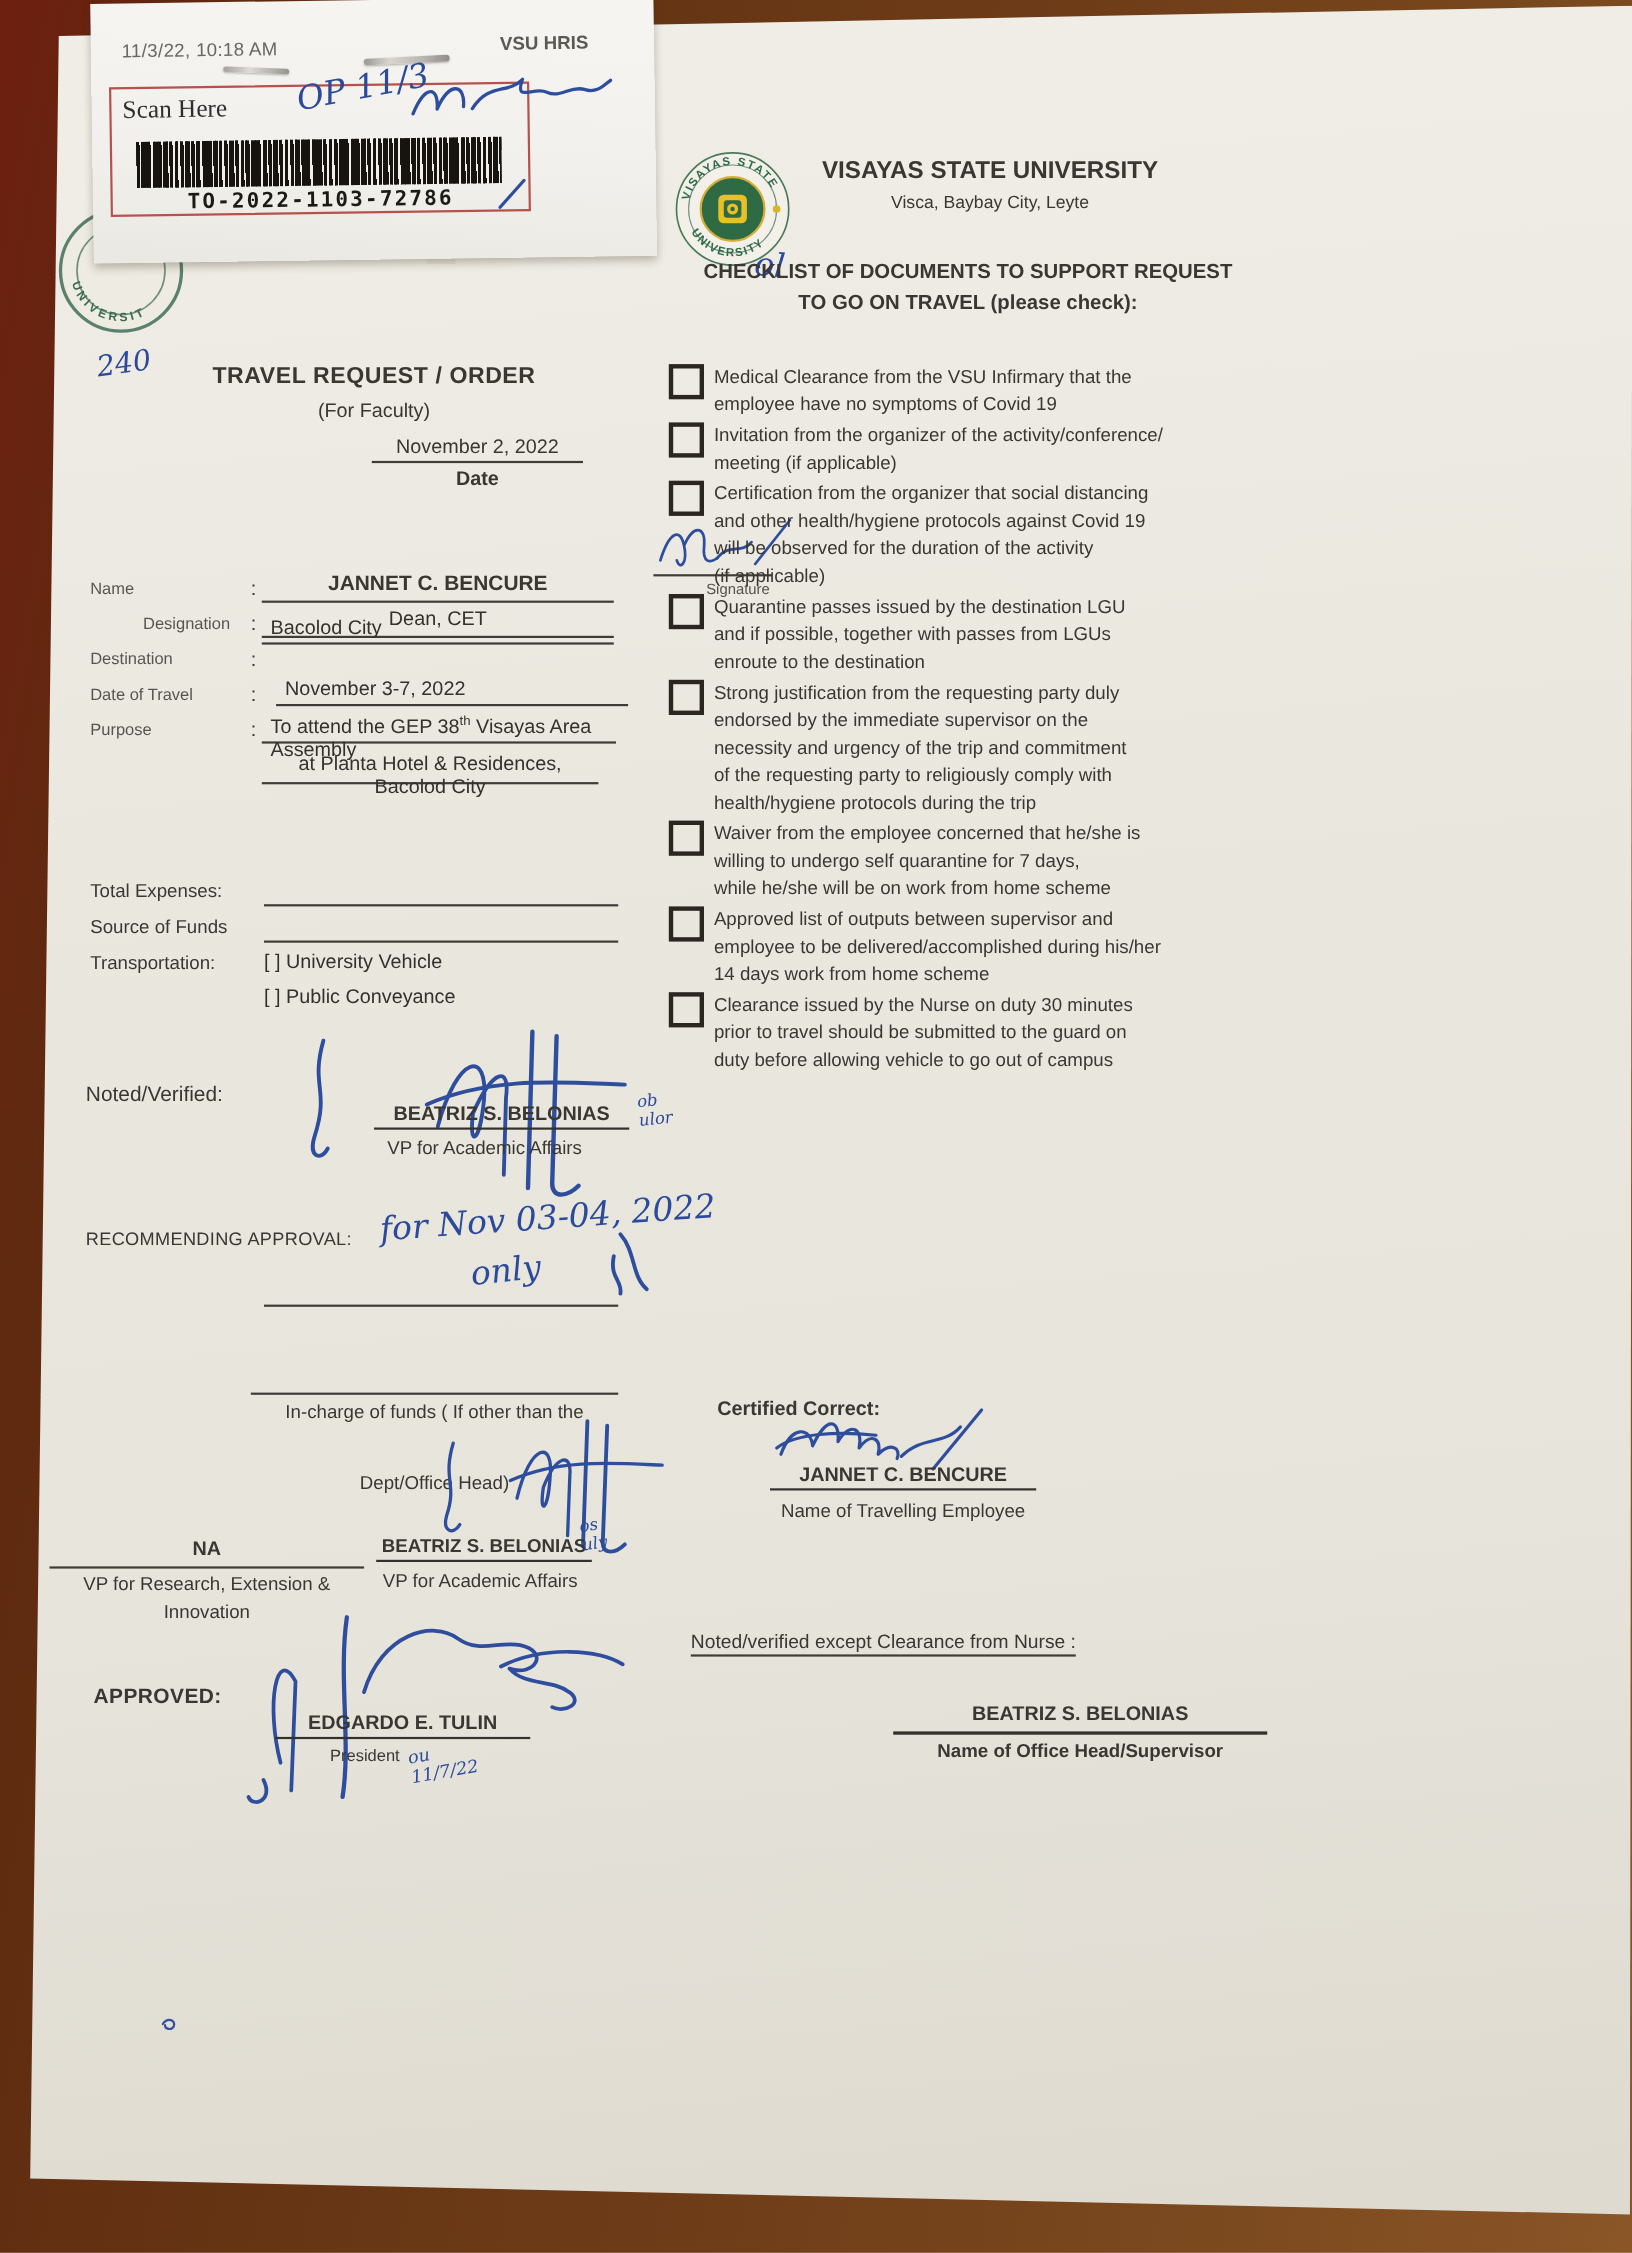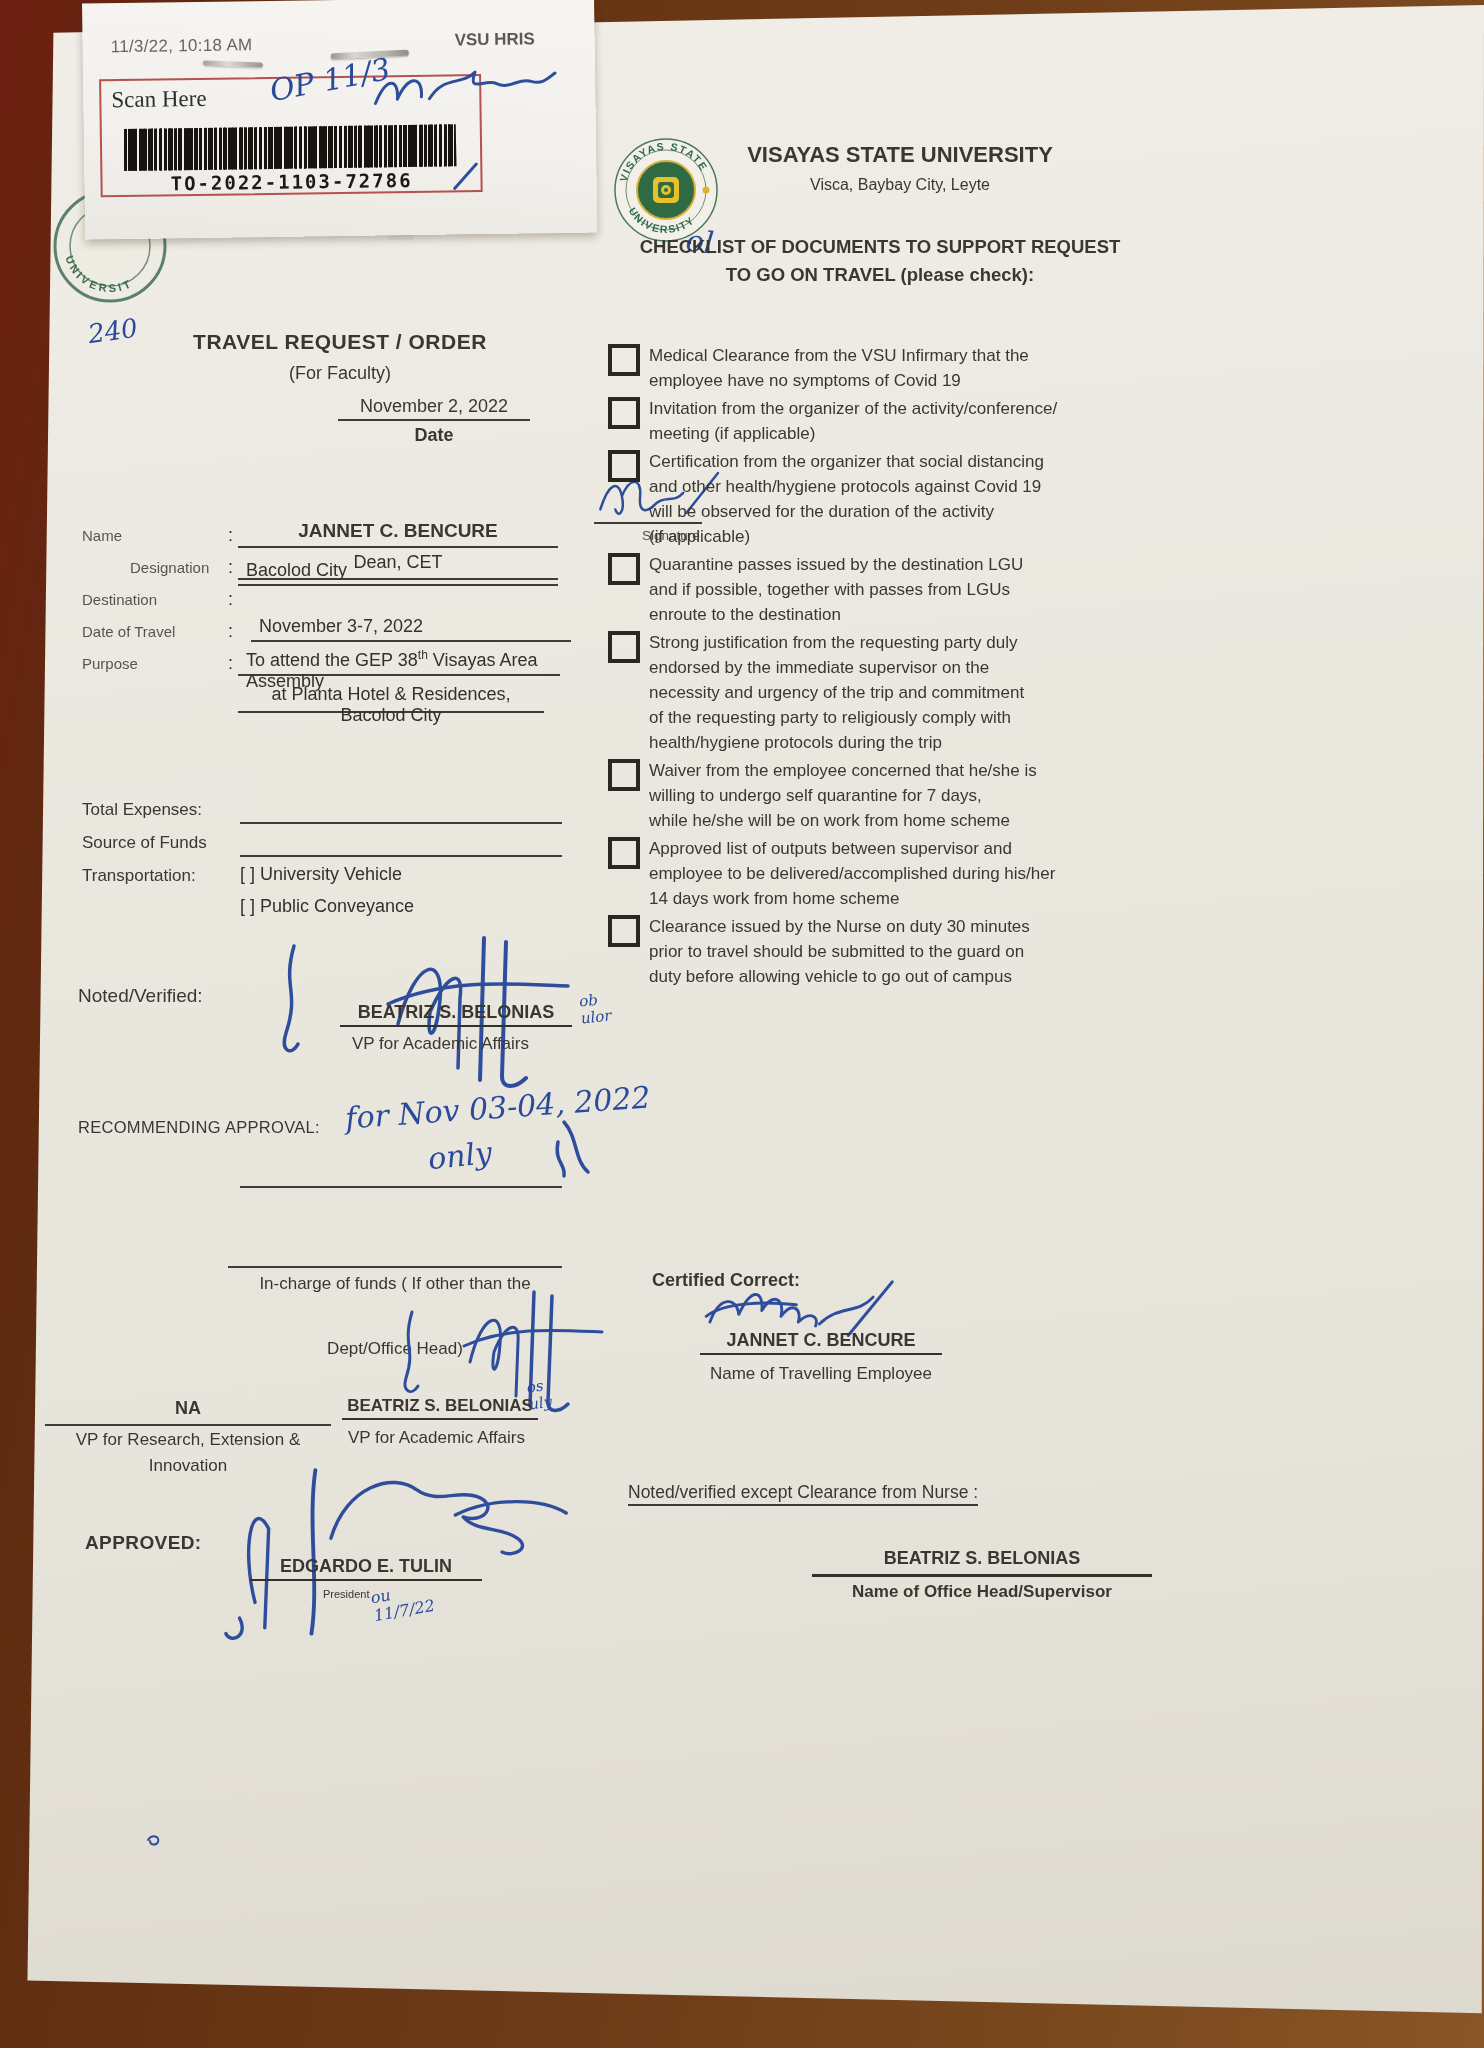--- a/index.html
+++ b/index.html
@@ -146,21 +146,21 @@
 
   <div class="abs bold" style="left:85px;top:1532px;font-size:19px;letter-spacing:.4px;">APPROVED:</div>
   <svg class="abs sig" style="left:222px;top:1456px;" width="350" height="186" viewBox="0 0 360 190">
     <path d="M34,150 C20,96 30,40 48,74 L44,176" stroke-width="3.5"></path>
     <path d="M18,166 C28,186 8,192 4,182" stroke-width="3.5"></path>
     <path d="M96,14 C88,70 100,130 92,182" stroke-width="4"></path>
     <path d="M112,84 C128,30 176,16 200,34 C220,48 238,36 258,40 C286,46 272,70 248,62 C262,78 288,72 304,84 C318,94 300,104 288,98" stroke-width="3.5"></path>
     <path d="M240,60 C280,40 332,44 354,58" stroke-width="3.5"></path>
   </svg>
   <div class="abs ctr bold" style="left:250px;top:1556px;width:232px;font-size:18px;border-bottom:2.5px solid #34312c;padding-bottom:2px;">EDGARDO E. TULIN</div>
-  <div class="abs" style="left:300px;top:1588px;font-size:11px;margin-left:23px;">President</div>
+  <div class="abs" style="left:300px;top:1588px;font-size:15px;">President</div>
   <div class="abs ink pre" style="left:372px;top:1584px;font-size:16px;transform:rotate(-10deg);line-height:18px;">ou
 11/7/22</div>
 
   <svg class="abs sig" style="left:144px;top:1832px;" width="20" height="16" viewBox="0 0 20 16">
     <path d="M4,8 C8,2 16,4 14,10 C12,14 6,13 6,9" stroke-width="2" stroke="#2b3f6e"></path>
   </svg>
 
   <svg class="abs" style="left:612px;top:136px;" width="108" height="108" viewBox="0 0 108 108">
     <circle cx="54" cy="54" r="51" fill="#f2f0e8" stroke="#4a7a58" stroke-width="1.5"></circle>
     <circle cx="54" cy="54" r="40" fill="none" stroke="#6f8f7c" stroke-width="1"></circle>
@@ -178,21 +178,21 @@
     <circle cx="54" cy="54" r="5" fill="#e8c127"></circle>
     <circle cx="54" cy="54" r="2" fill="#2e6b44"></circle>
     <circle cx="94" cy="54" r="3.5" fill="#d8b62a"></circle>
   </svg>
   <div class="abs ctr bold" style="left:735px;top:142px;width:330px;font-size:22px;">VISAYAS STATE UNIVERSITY</div>
   <div class="abs ctr" style="left:735px;top:176px;width:330px;font-size:16px;">Visca, Baybay City, Leyte</div>
 
   <div class="abs ctr bold" style="left:600px;top:236px;width:560px;font-size:18.5px;">CHECKLIST OF DOCUMENTS TO SUPPORT REQUEST</div>
   <div class="abs ctr bold" style="left:600px;top:264px;width:560px;font-size:18.5px;">TO GO ON TRAVEL (please check):</div>
 
-  <div class="abs" style="left:608px;top:343px;width:548px;">
+  <div class="abs" style="left:608px;top:330px;width:548px;">
     <div class="item">
       <span class="cb"></span>
       <span class="itxt">Medical Clearance from the VSU Infirmary that the
 employee have no symptoms of Covid 19</span>
     </div>
     <div class="item">
       <span class="cb"></span>
       <span class="itxt">Invitation from the organizer of the activity/conference/
 meeting (if applicable)</span>
     </div>

